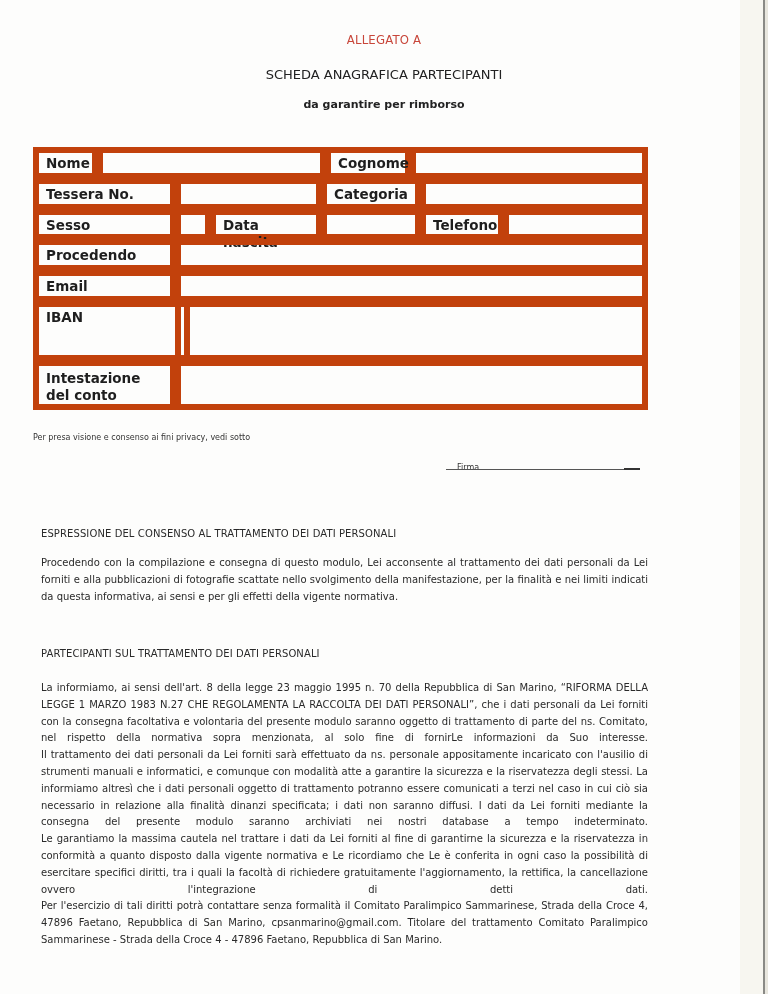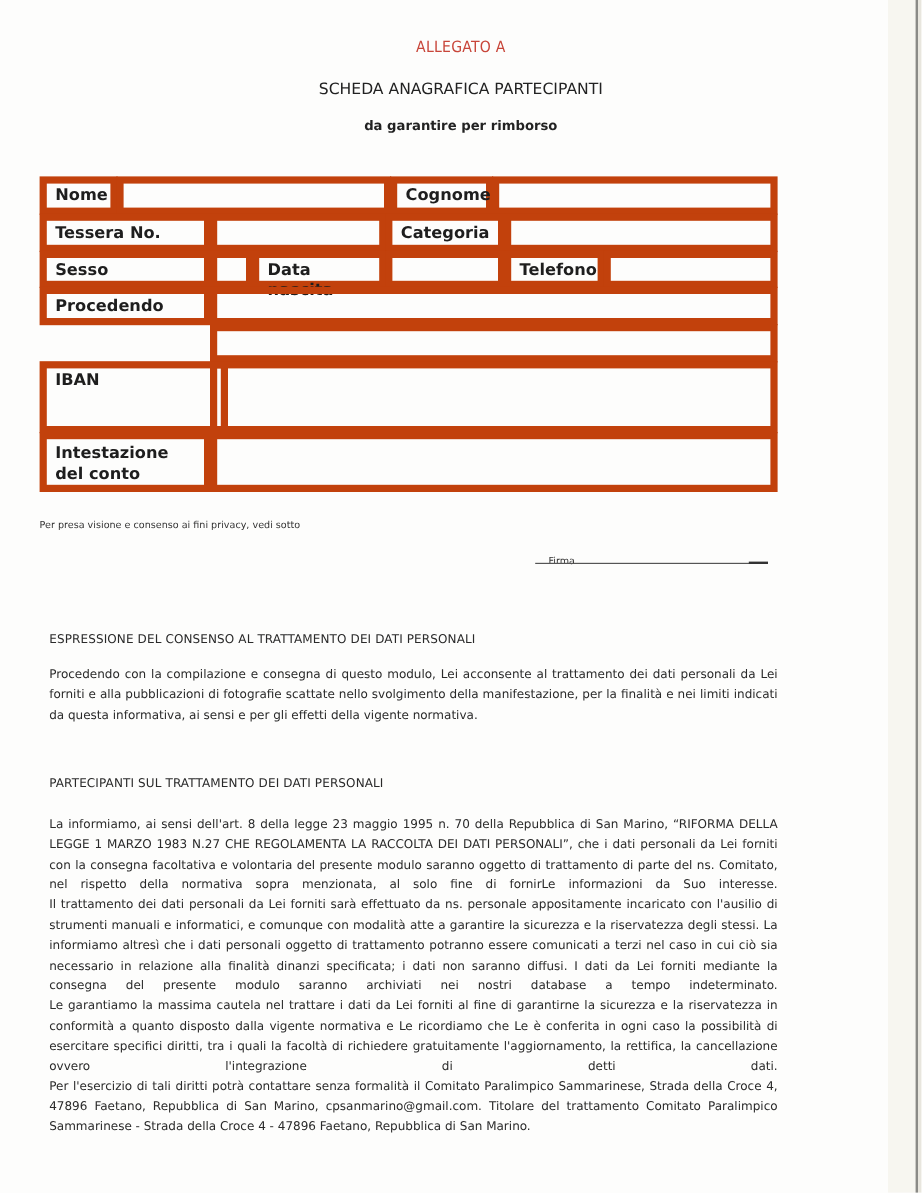--- a/index.html
+++ b/index.html
@@ -74,20 +74,21 @@
   <div class="cell" style="left:0;top:62px;width:143px;height:31px">Sesso</div>
   <div class="cell blank" style="left:142px;top:62px;width:36px;height:31px"></div>
   <div class="cell" style="left:177px;top:62px;width:112px;height:31px">Data nascita</div>
   <div class="cell blank" style="left:288px;top:62px;width:100px;height:31px"></div>
   <div class="cell" style="left:387px;top:62px;width:84px;height:31px">Telefono</div>
   <div class="cell blank" style="left:470px;top:62px;width:145px;height:31px"></div>
 
   <div class="cell" style="left:0;top:92px;width:143px;height:32px">Procedendo</div>
   <div class="cell blank" style="left:142px;top:92px;width:473px;height:32px"></div>
 
+  <div class="cell" style="left:0;top:123px;width:143px;height:32px">Email</div>
   <div class="cell blank" style="left:142px;top:123px;width:473px;height:32px"></div>
 
   <div class="cell" style="left:0;top:154px;width:157px;height:60px">IBAN</div>
   <div class="cell blank" style="left:142px;top:154px;width:473px;height:60px"></div>
 
   <div class="cell" style="left:0;top:213px;width:143px;height:50px;padding-top:4px;padding-right:4px">Intestazione del conto</div>
   <div class="cell blank" style="left:142px;top:213px;width:473px;height:50px"></div>
 </div>
 
 <div class="privacy-note">Per presa visione e consenso ai fini privacy, vedi sotto</div>

